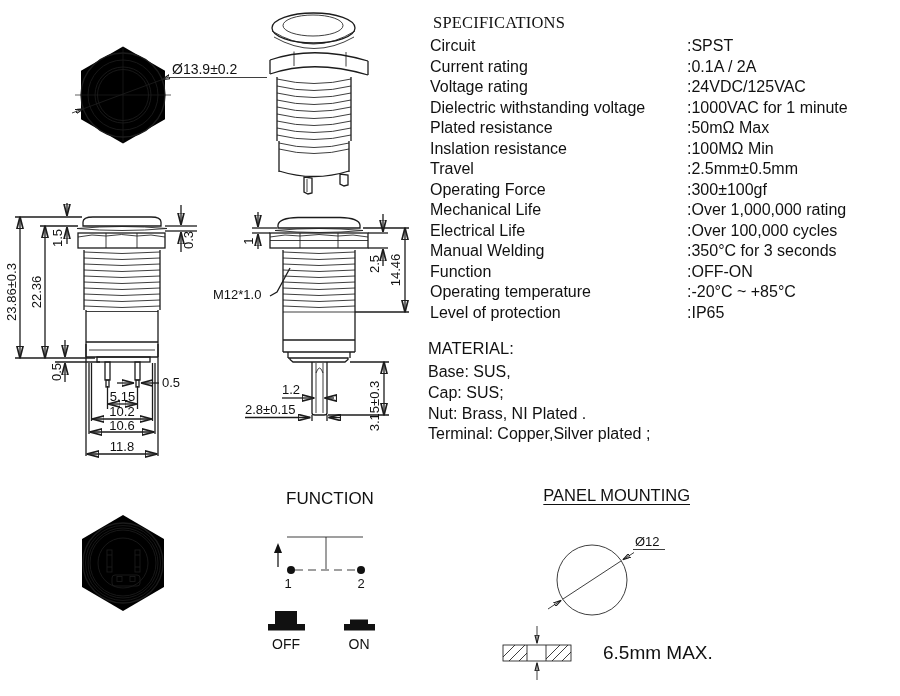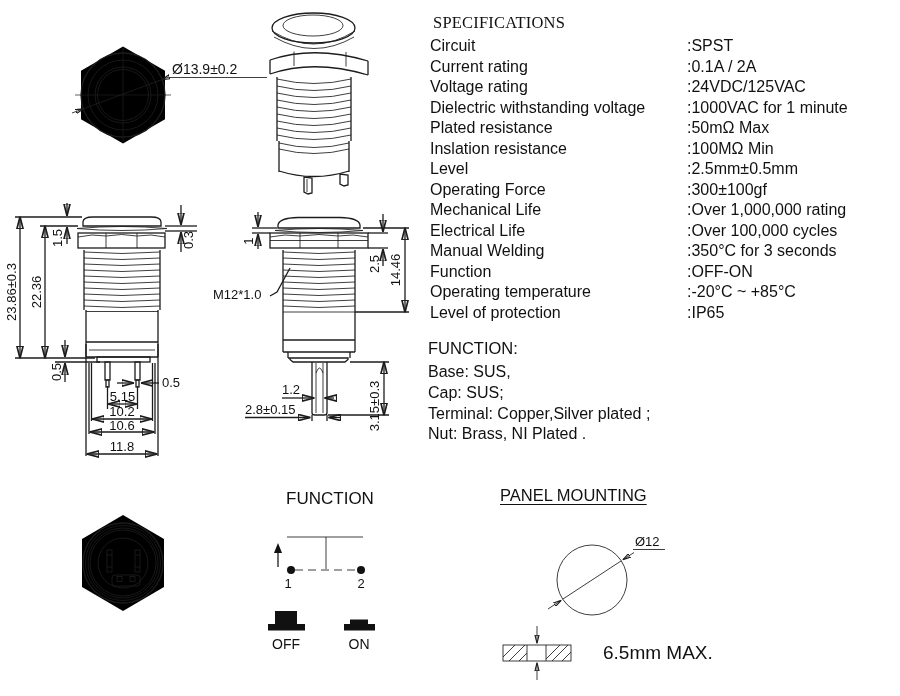--- a/index.html
+++ b/index.html
@@ -14,21 +14,21 @@
   svg text.big{font-size:14px;}
   .specs{position:absolute;left:430px;top:13px;width:465px;}
   .specs h2{margin:0 0 3px 3px;font-size:16.5px;font-weight:400;letter-spacing:.2px;font-family:Liberation Serif, serif;}
   .spec-row{display:flex;height:20.5px;line-height:20.5px;font-size:16px;}
   .spec-label{width:257px;flex:none;white-space:nowrap;}
   .spec-value{white-space:nowrap;}
   .material{position:absolute;left:428px;top:339px;}
   .material h2{margin:0 0 4px 0;font-size:16.5px;font-weight:400;}
   .material div{line-height:20.8px;font-size:16px;white-space:nowrap;}
   .fn-title{position:absolute;left:255px;top:489px;width:150px;text-align:center;font-size:17px;}
-  .pm-title{position:absolute;left:500px;top:486px;width:190px;text-align:left;font-size:16.5px;
+  .pm-title{position:absolute;left:500px;top:486px;width:190px;text-align:right;font-size:16.5px;
             text-decoration:underline;text-underline-offset:3px;}
 </style>
 </head>
 <body>
 
 <div class="sheet">
 
   <svg style="left:30px;top:10px" width="250" height="160" viewBox="0 0 250 160">
     <defs>
       <marker id="mA" viewBox="0 0 10 6" refX="9.2" refY="3" markerWidth="10" markerHeight="6" orient="auto-start-reverse">
@@ -107,21 +107,21 @@
       </div>
     <div class="spec-row">
         <span class="spec-label">Plated resistance</span>
         <span class="spec-value">:50mΩ Max</span>
       </div>
     <div class="spec-row">
         <span class="spec-label">Inslation resistance</span>
         <span class="spec-value">:100MΩ Min</span>
       </div>
     <div class="spec-row">
-        <span class="spec-label">Level</span>
+        <span class="spec-label">Travel</span>
         <span class="spec-value">:2.5mm±0.5mm</span>
       </div>
     <div class="spec-row">
         <span class="spec-label">Operating Force</span>
         <span class="spec-value">:300±100gf</span>
       </div>
     <div class="spec-row">
         <span class="spec-label">Mechanical Life</span>
         <span class="spec-value">:Over 1,000,000 rating</span>
       </div>
@@ -141,25 +141,25 @@
         <span class="spec-label">Operating temperature</span>
         <span class="spec-value">:-20°C ~ +85°C</span>
       </div>
     <div class="spec-row">
         <span class="spec-label">Level of protection</span>
         <span class="spec-value">:IP65</span>
       </div>
   </section>
 
   <section class="material">
-    <h2>FUNCTION:</h2>
+    <h2>MATERIAL:</h2>
     <div>Base: SUS,</div>
     <div>Cap: SUS;</div>
+    <div>Nut: Brass, NI Plated .</div>
     <div>Terminal: Copper,Silver plated ;</div>
-    <div>Nut: Brass, NI Plated .</div>
   </section>
 
   <svg style="left:5px;top:200px" width="200" height="265" viewBox="0 0 200 265">
     <defs>
       <marker id="mC" viewBox="0 0 10 6" refX="9.2" refY="3" markerWidth="10" markerHeight="6" orient="auto-start-reverse">
         <path d="M0,0.6 L9.5,3 L0,5.4 Z" fill="#111" stroke="none"></path>
       </marker>
     </defs>
     <g>
       <path d="M78,26 L78,22 Q78,17 88,17 L146,17 Q156,17 156,22 L156,26 Z"></path>

